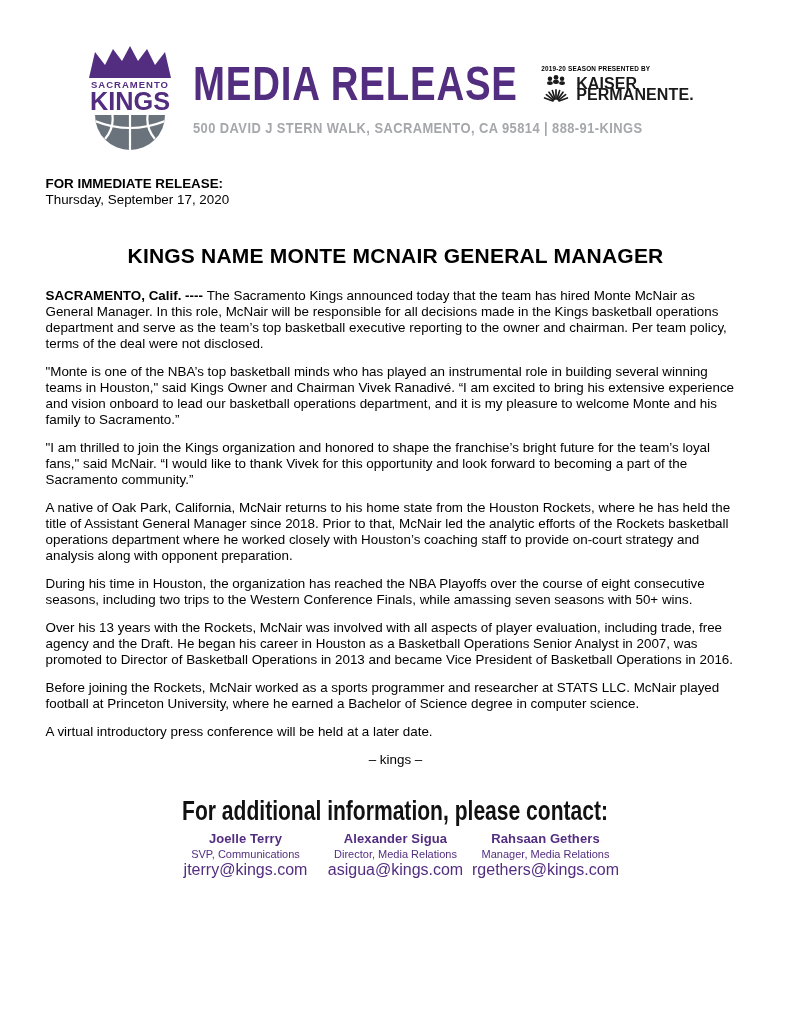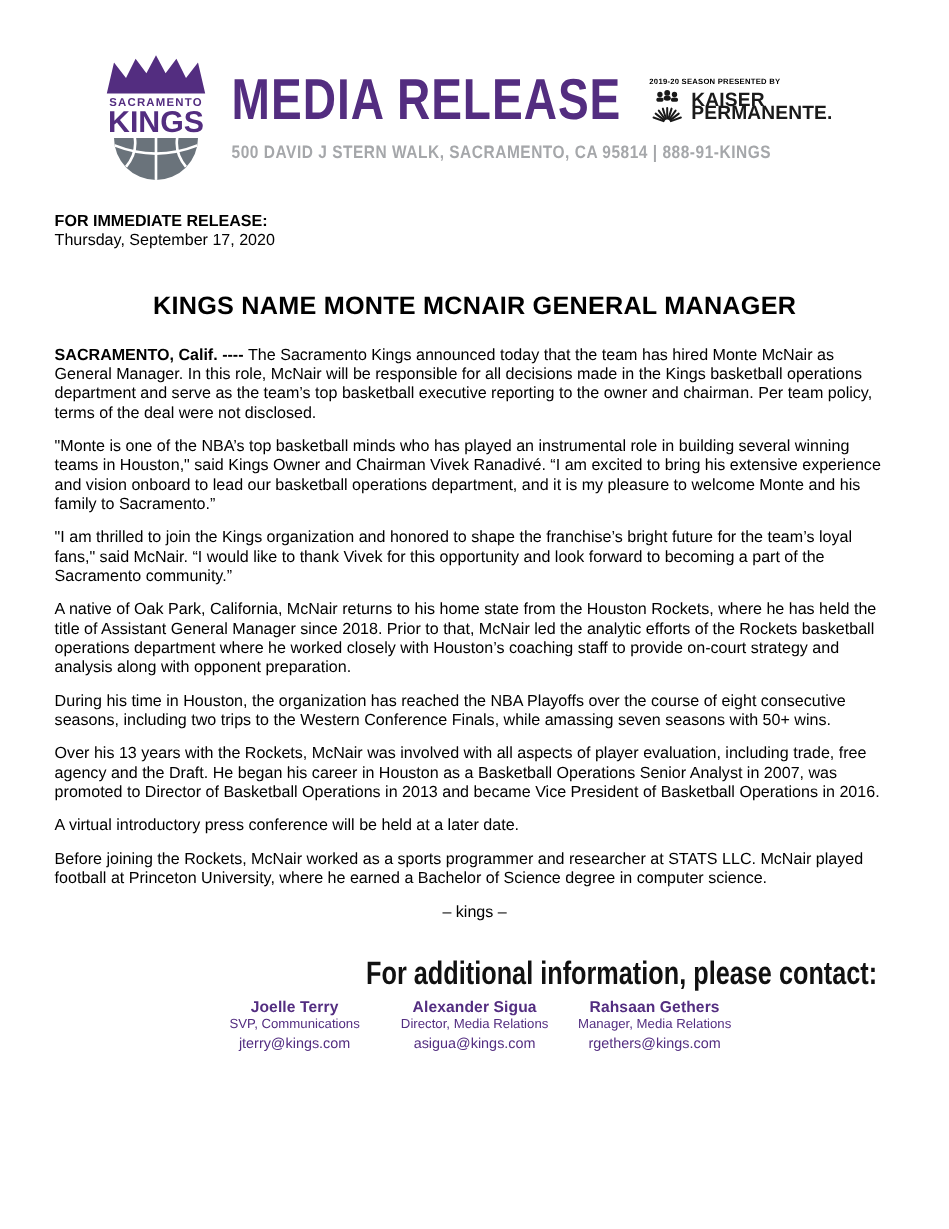--- a/index.html
+++ b/index.html
@@ -36,30 +36,30 @@
 
   
   .content { width:700px; margin:26px auto 0; font-size:13.4px; line-height:16px; }
   .release-label { font-weight:bold; }
   .headline { text-align:center; font-size:21px; line-height:24px; font-weight:bold; margin:36px 0 20px; letter-spacing:0.2px; }
   .para { margin:0 0 12px; }
   .para .lead { font-weight:bold; }
   .closing { text-align:center; margin-top:6px; }
 
   
-  .footer-heading-wrap { text-align:right; margin-top:28px; height:30px; }
+  .footer-heading-wrap { text-align:center; margin-top:28px; height:30px; }
   .footer-heading {
     display:inline-block; font-size:27px; line-height:30px; font-weight:bold;
     white-space:nowrap; transform:scaleX(0.78); color:#111;
   }
   .contacts { display:flex; justify-content:center; margin-top:4px; }
   .contact { width:150px; text-align:center; color:#532d80; }
   .contact-name { font-size:13px; font-weight:bold; line-height:17px; letter-spacing:0.1px; }
   .contact-role { font-size:11px; line-height:15px; }
-  .contact-email { font-size:12px; line-height:15px; }
+  .contact-email { font-size:16px; line-height:15px; }
 </style>
 </head>
 <body>
 
 <div class="page">
 
   <header class="header">
 
     <div class="kings-logo">
       <svg viewBox="0 0 110 105" xmlns="http://www.w3.org/2000/svg">
@@ -136,22 +136,22 @@
     <div class="release-date">Thursday, September 17, 2020</div>
 
     <h1 class="headline">KINGS NAME MONTE MCNAIR GENERAL MANAGER</h1>
 
     <p class="para"><span class="lead">SACRAMENTO, Calif. ---- </span><span>The Sacramento Kings announced today that the team has hired Monte McNair as General Manager. In this role, McNair will be responsible for all decisions made in the Kings basketball operations department and serve as the team’s top basketball executive reporting to the owner and chairman. Per team policy, terms of the deal were not disclosed.</span></p>
     <p class="para"><span>"Monte is one of the NBA’s top basketball minds who has played an instrumental role in building several winning teams in Houston," said Kings Owner and Chairman Vivek Ranadivé. “I am excited to bring his extensive experience and vision onboard to lead our basketball operations department, and it is my pleasure to welcome Monte and his family to Sacramento.”</span></p>
     <p class="para"><span>"I am thrilled to join the Kings organization and honored to shape the franchise’s bright future for the team’s loyal fans," said McNair. “I would like to thank Vivek for this opportunity and look forward to becoming a part of the Sacramento community.”</span></p>
     <p class="para"><span>A native of Oak Park, California, McNair returns to his home state from the Houston Rockets, where he has held the title of Assistant General Manager since 2018. Prior to that, McNair led the analytic efforts of the Rockets basketball operations department where he worked closely with Houston’s coaching staff to provide on-court strategy and analysis along with opponent preparation.</span></p>
     <p class="para"><span>During his time in Houston, the organization has reached the NBA Playoffs over the course of eight consecutive seasons, including two trips to the Western Conference Finals, while amassing seven seasons with 50+ wins.</span></p>
     <p class="para"><span>Over his 13 years with the Rockets, McNair was involved with all aspects of player evaluation, including trade, free agency and the Draft. He began his career in Houston as a Basketball Operations Senior Analyst in 2007, was promoted to Director of Basketball Operations in 2013 and became Vice President of Basketball Operations in 2016.</span></p>
+    <p class="para"><span>Before joining the Rockets, McNair worked as a sports programmer and researcher at STATS LLC. McNair played football at Princeton University, where he earned a Bachelor of Science degree in computer science.</span></p>
     <p class="para"><span>A virtual introductory press conference will be held at a later date.</span></p>
-    <p class="para"><span>Before joining the Rockets, McNair worked as a sports programmer and researcher at STATS LLC. McNair played football at Princeton University, where he earned a Bachelor of Science degree in computer science.</span></p>
 
     <div class="closing">– kings –</div>
   </main>
 
   <footer>
     <div class="footer-heading-wrap">
       <div class="footer-heading">For additional information, please contact:</div>
     </div>
     <div class="contacts">
       <div class="contact">

